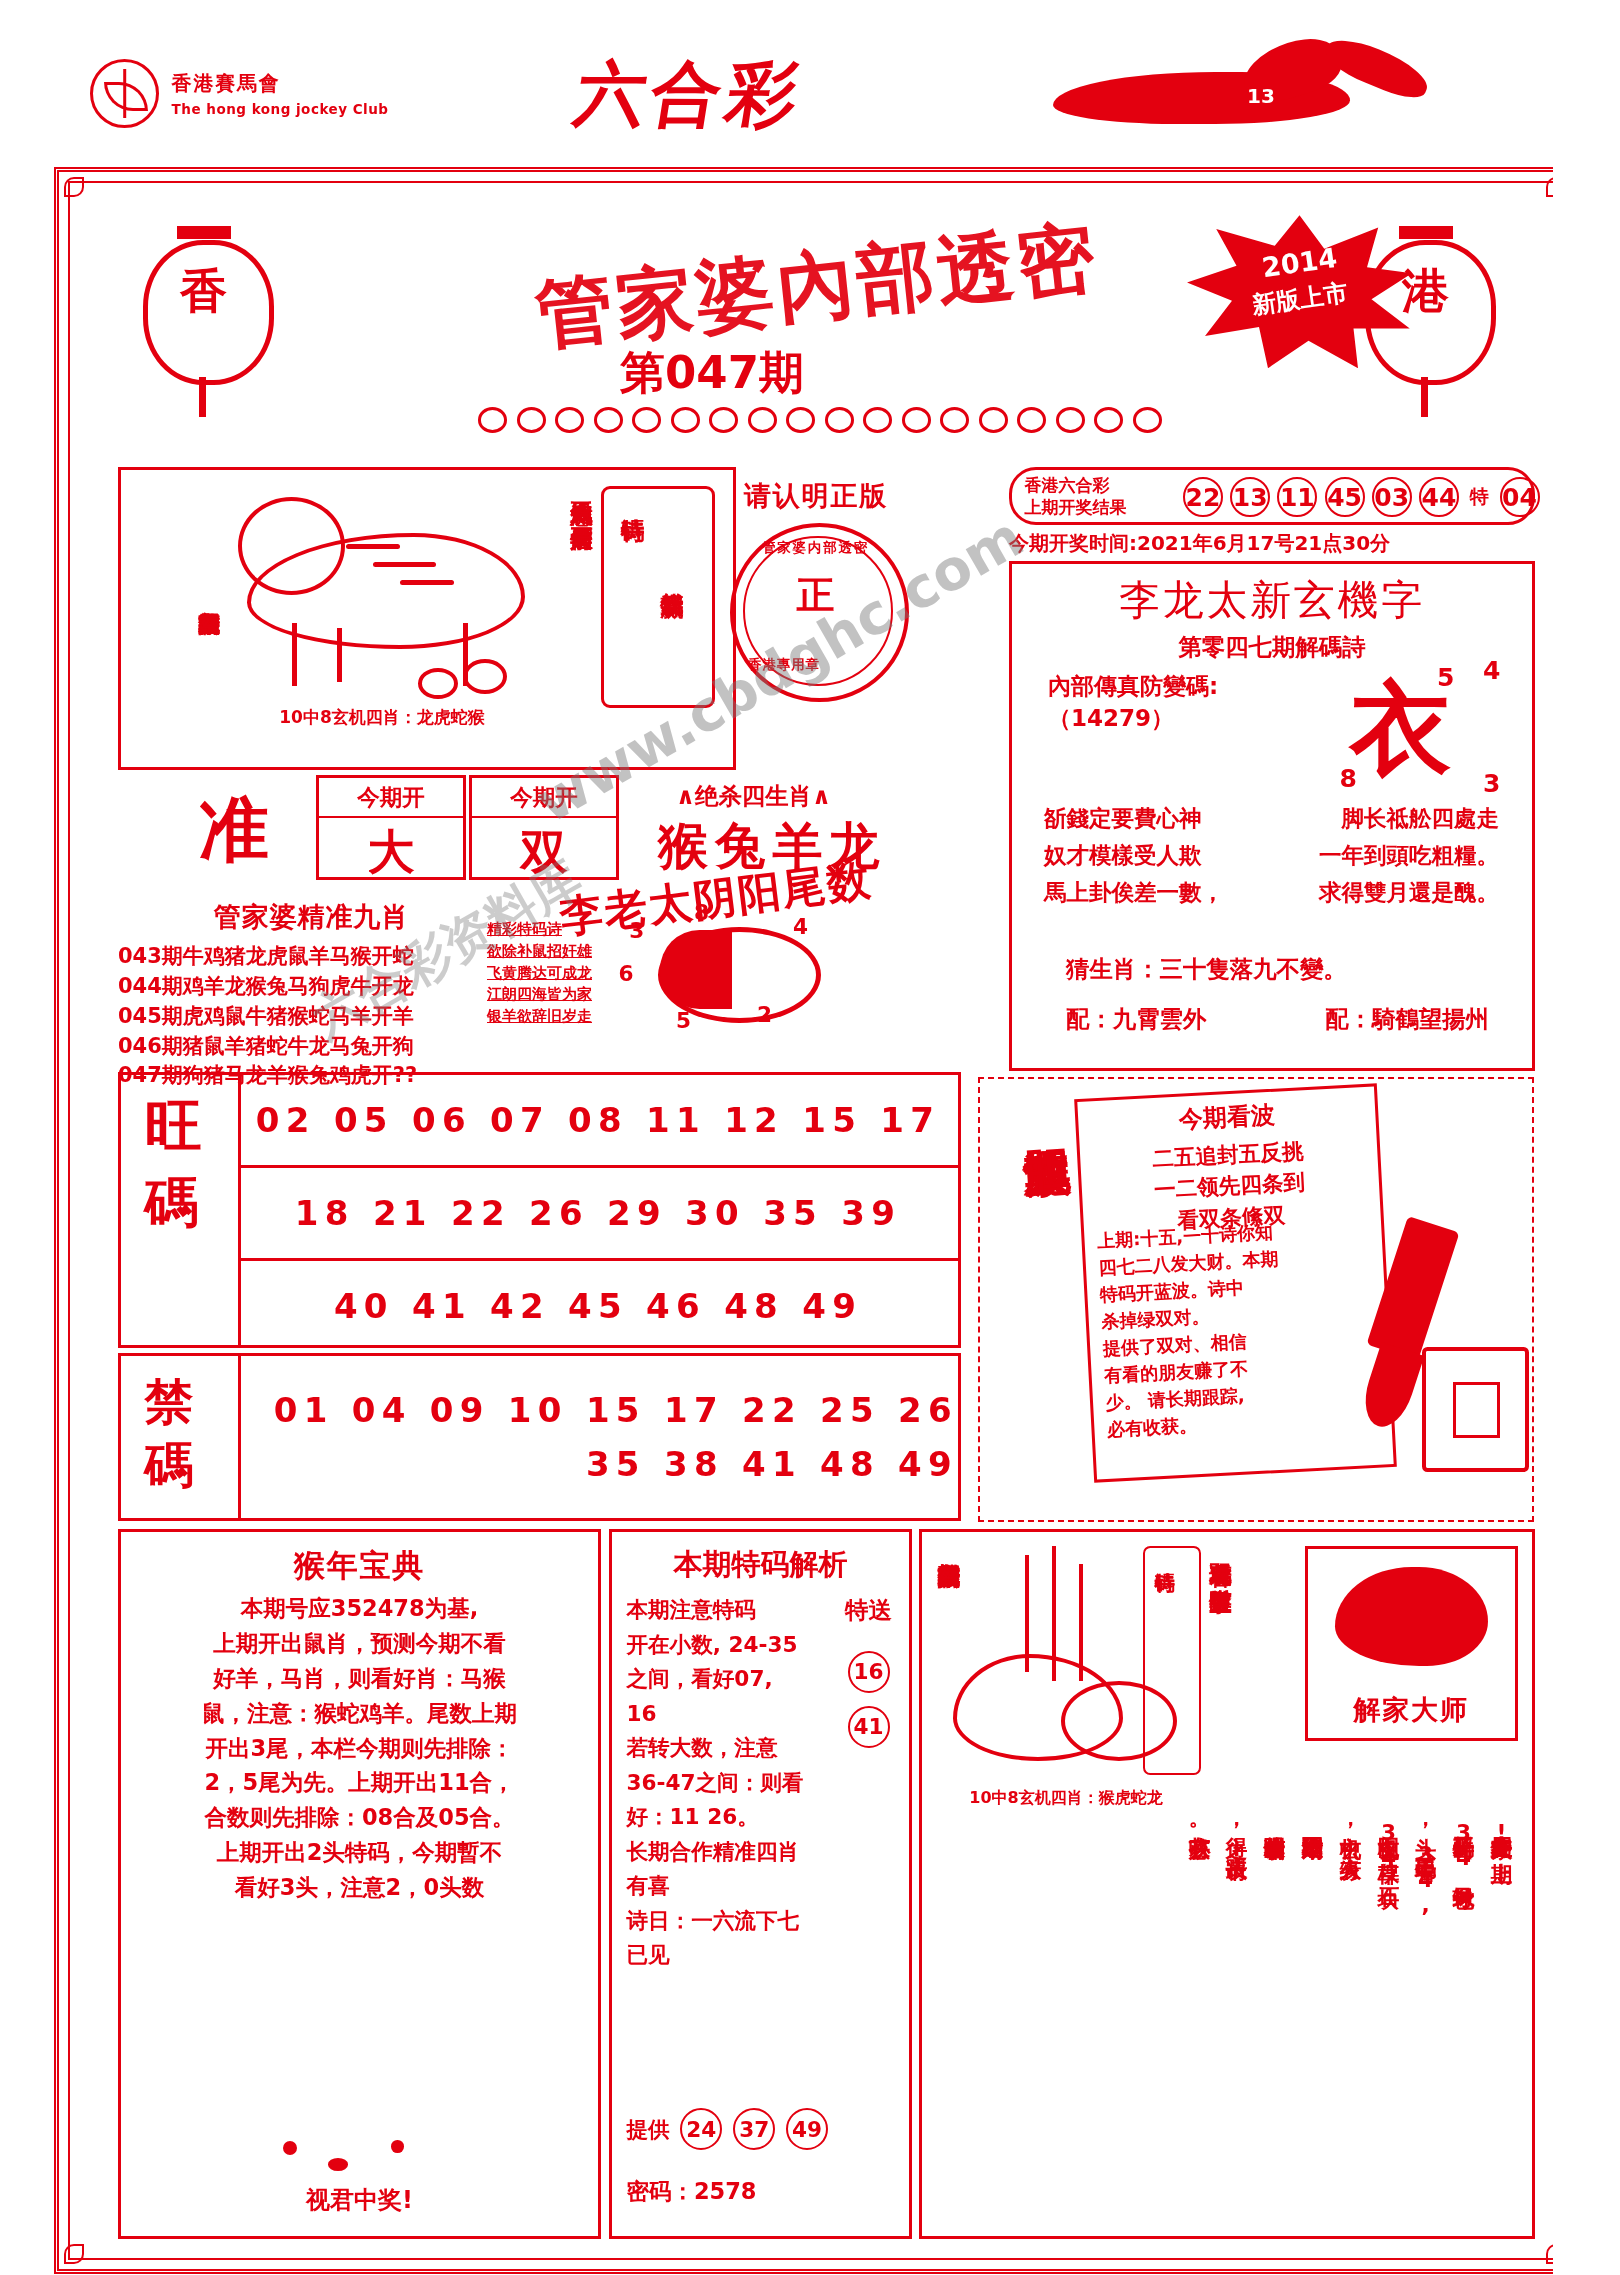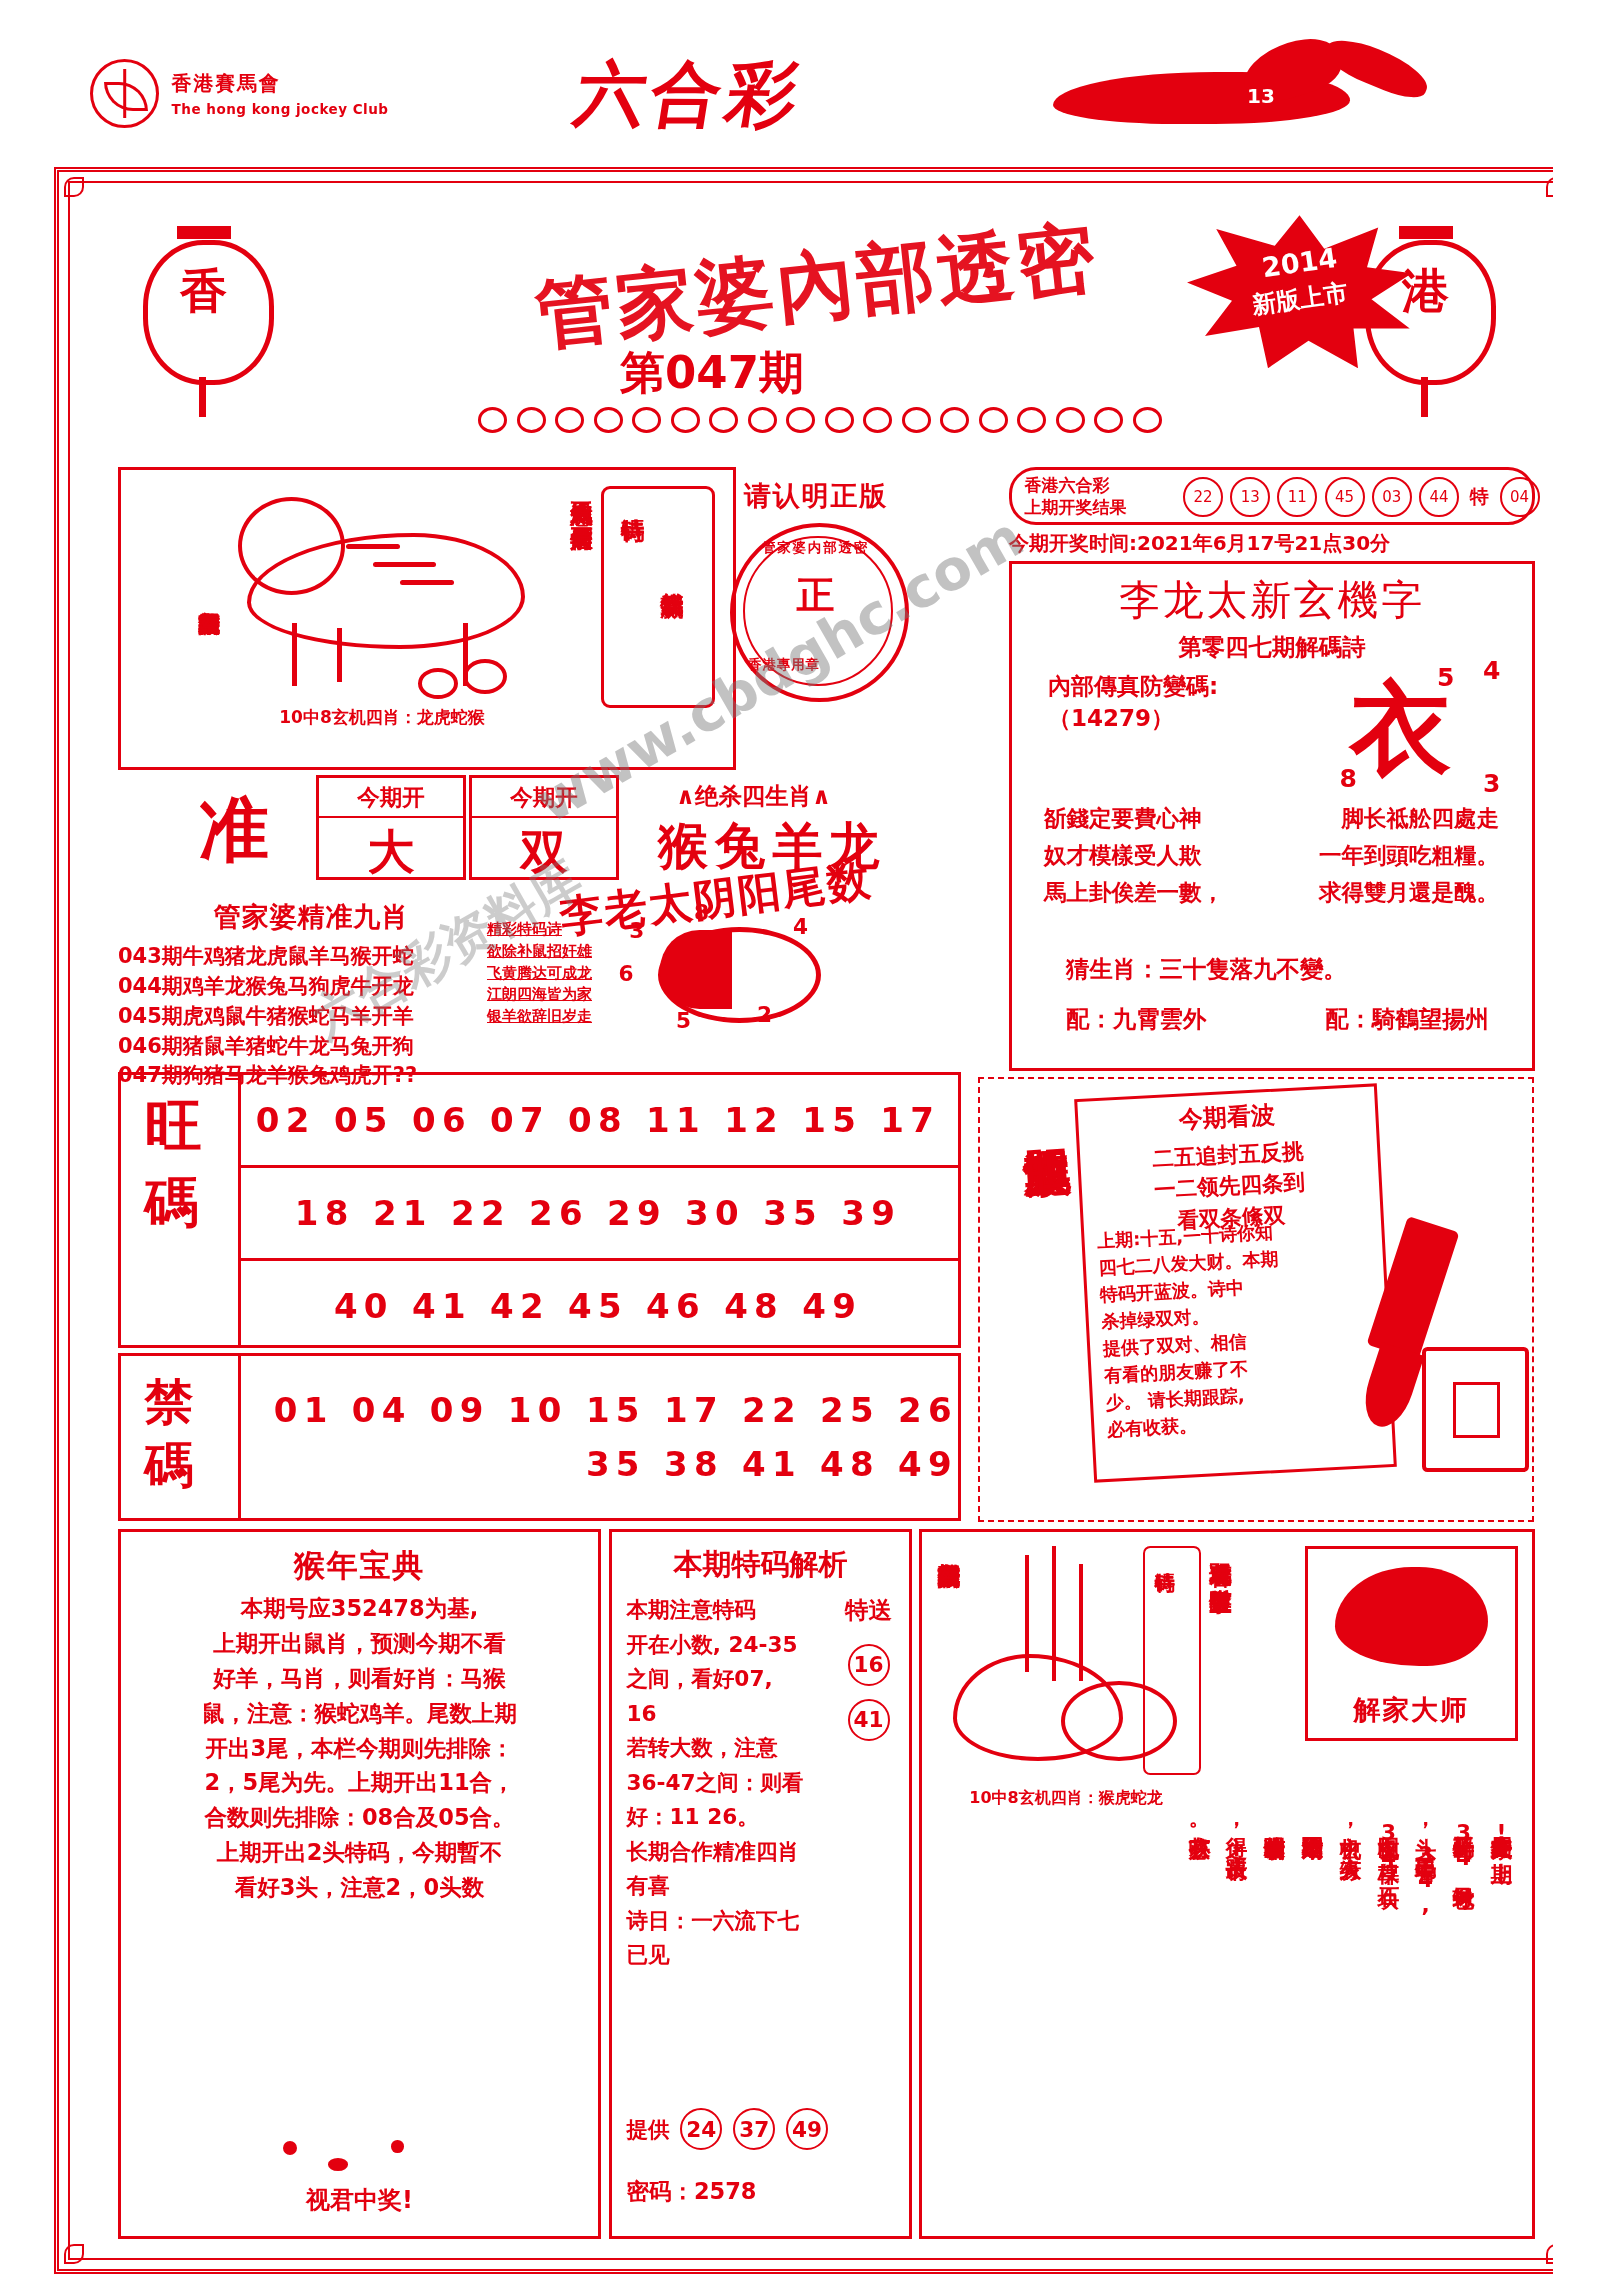--- a/index.html
+++ b/index.html
@@ -76,21 +76,21 @@
   .stamp .ring{position:absolute;left:0;top:0;width:171px;height:171px;border:4.5px solid #e3000f;border-radius:50%;}
   .stamp .ring2{position:absolute;left:12.6px;top:12.6px;width:146px;height:146px;border:2.7px solid #e3000f;border-radius:50%;}
   .stamp .ctr{position:absolute;left:36px;top:47px;width:99px;text-align:center;font-size:38px;font-weight:bold;}
   .stamp .top{position:absolute;left:18px;top:16px;width:135px;text-align:center;font-size:13.5px;font-weight:bold;letter-spacing:1.8px;}
   .stamp .bot{position:absolute;left:18px;top:133px;width:135px;font-size:13.5px;font-weight:bold;letter-spacing:0.9px;}
 
   
   .resbox{left:909px;top:259px;width:520px;height:52px;border-radius:27px;}
   .resbox .lbl{position:absolute;left:12.6px;top:5.4px;font-size:17px;font-weight:bold;line-height:1.25;}
   .balls{position:absolute;left:171px;top:7.2px;display:flex;gap:7.2px;align-items:center;}
-  .ball{width:36px;height:36px;border:2.7px solid #e3000f;border-radius:50%;display:flex;align-items:center;justify-content:center;font-size:15px;font-weight:normal;}
+  .ball{width:36px;height:36px;border:2.7px solid #e3000f;border-radius:50%;display:flex;align-items:center;justify-content:center;font-size:25px;font-weight:bold;}
   .tm{font-size:19px;font-weight:bold;margin:0 3.6px;}
   .drawtime{position:absolute;left:909px;top:322px;width:522px;font-size:20px;font-weight:bold;}
 
   
   .oracle{left:909px;top:353px;width:520px;height:504px;}
   .oracle h3{margin:0;position:absolute;left:0;top:9px;width:520px;text-align:center;font-size:41px;font-weight:normal;letter-spacing:2.7px;}
   .oracle .sub{position:absolute;left:0;top:67px;width:520px;text-align:center;font-size:23.4px;font-weight:bold;}
   .oracle .fax{position:absolute;left:36px;top:106px;font-size:23px;font-weight:bold;line-height:1.4;}
   .bigchar{position:absolute;right:36px;top:99px;width:171px;height:135px;}
   .bigchar .g{position:absolute;left:25px;top:16px;font-size:101px;font-weight:bold;line-height:1;}
@@ -464,21 +464,21 @@
         <div class="body" style="white-space:pre-line">本期注意特码
 开在小数, 24-35
 之间，看好07, 16
 若转大数，注意
 36-47之间：则看
 好：11 26。
 长期合作精准四肖有喜
 诗日：一六流下七已见</div>
         <div class="side">
           <div style="white-space:pre-line">特送</div>
-          <div style="margin-top:19px"><span class="circ">16</span></div>
+          <div style="margin-top:26px"><span class="circ">16</span></div>
           <div style="margin-top:12.6px"><span class="circ">41</span></div>
         </div>
         <div class="prov">
           <span>提供</span>
           <span class="circ">24</span>
           <span class="circ">37</span>
           <span class="circ">49</span>
         </div>
         <div class="pw">
           <span>密码：</span><span>2578</span>

